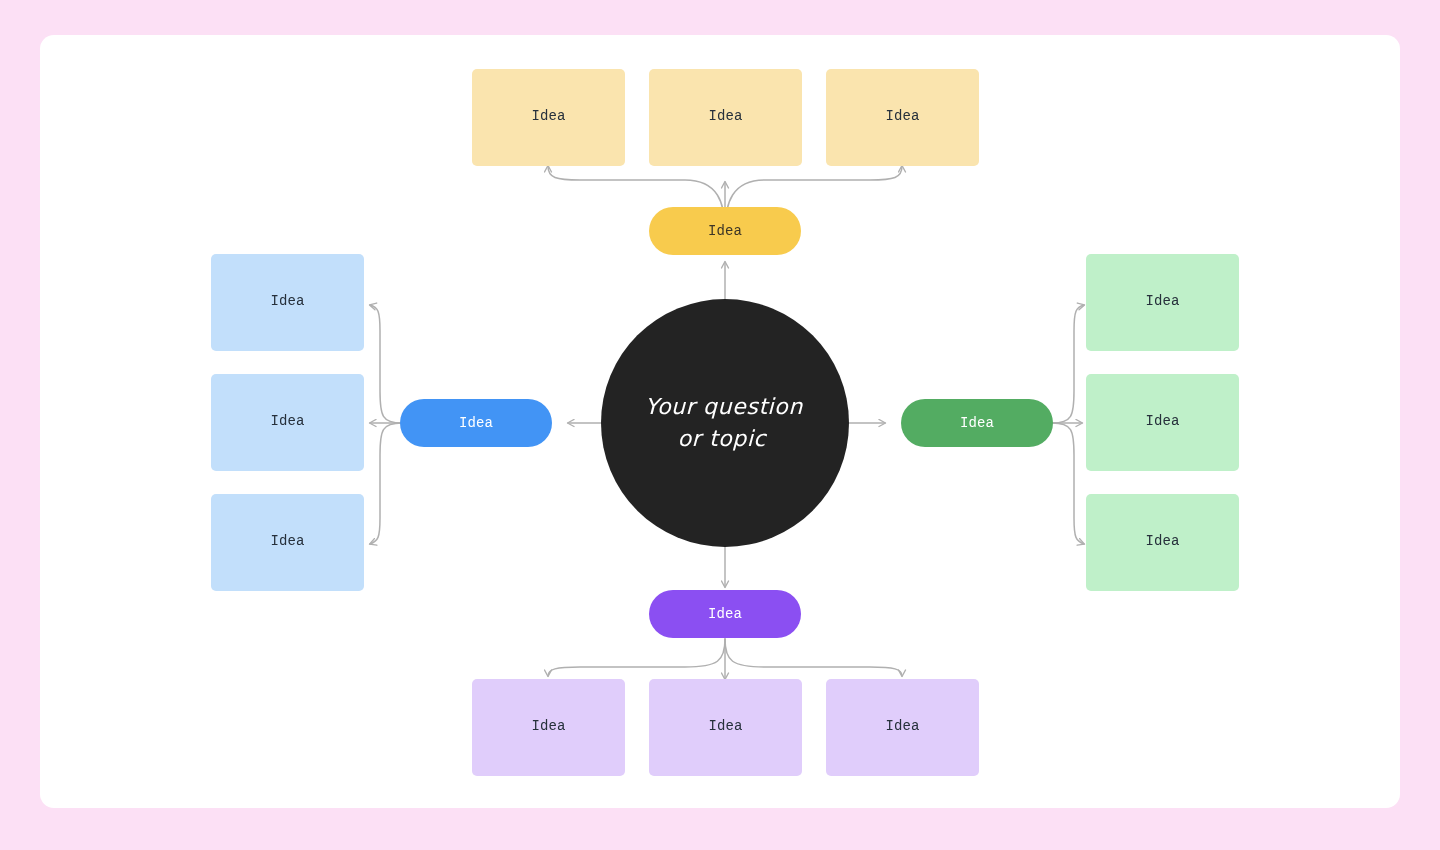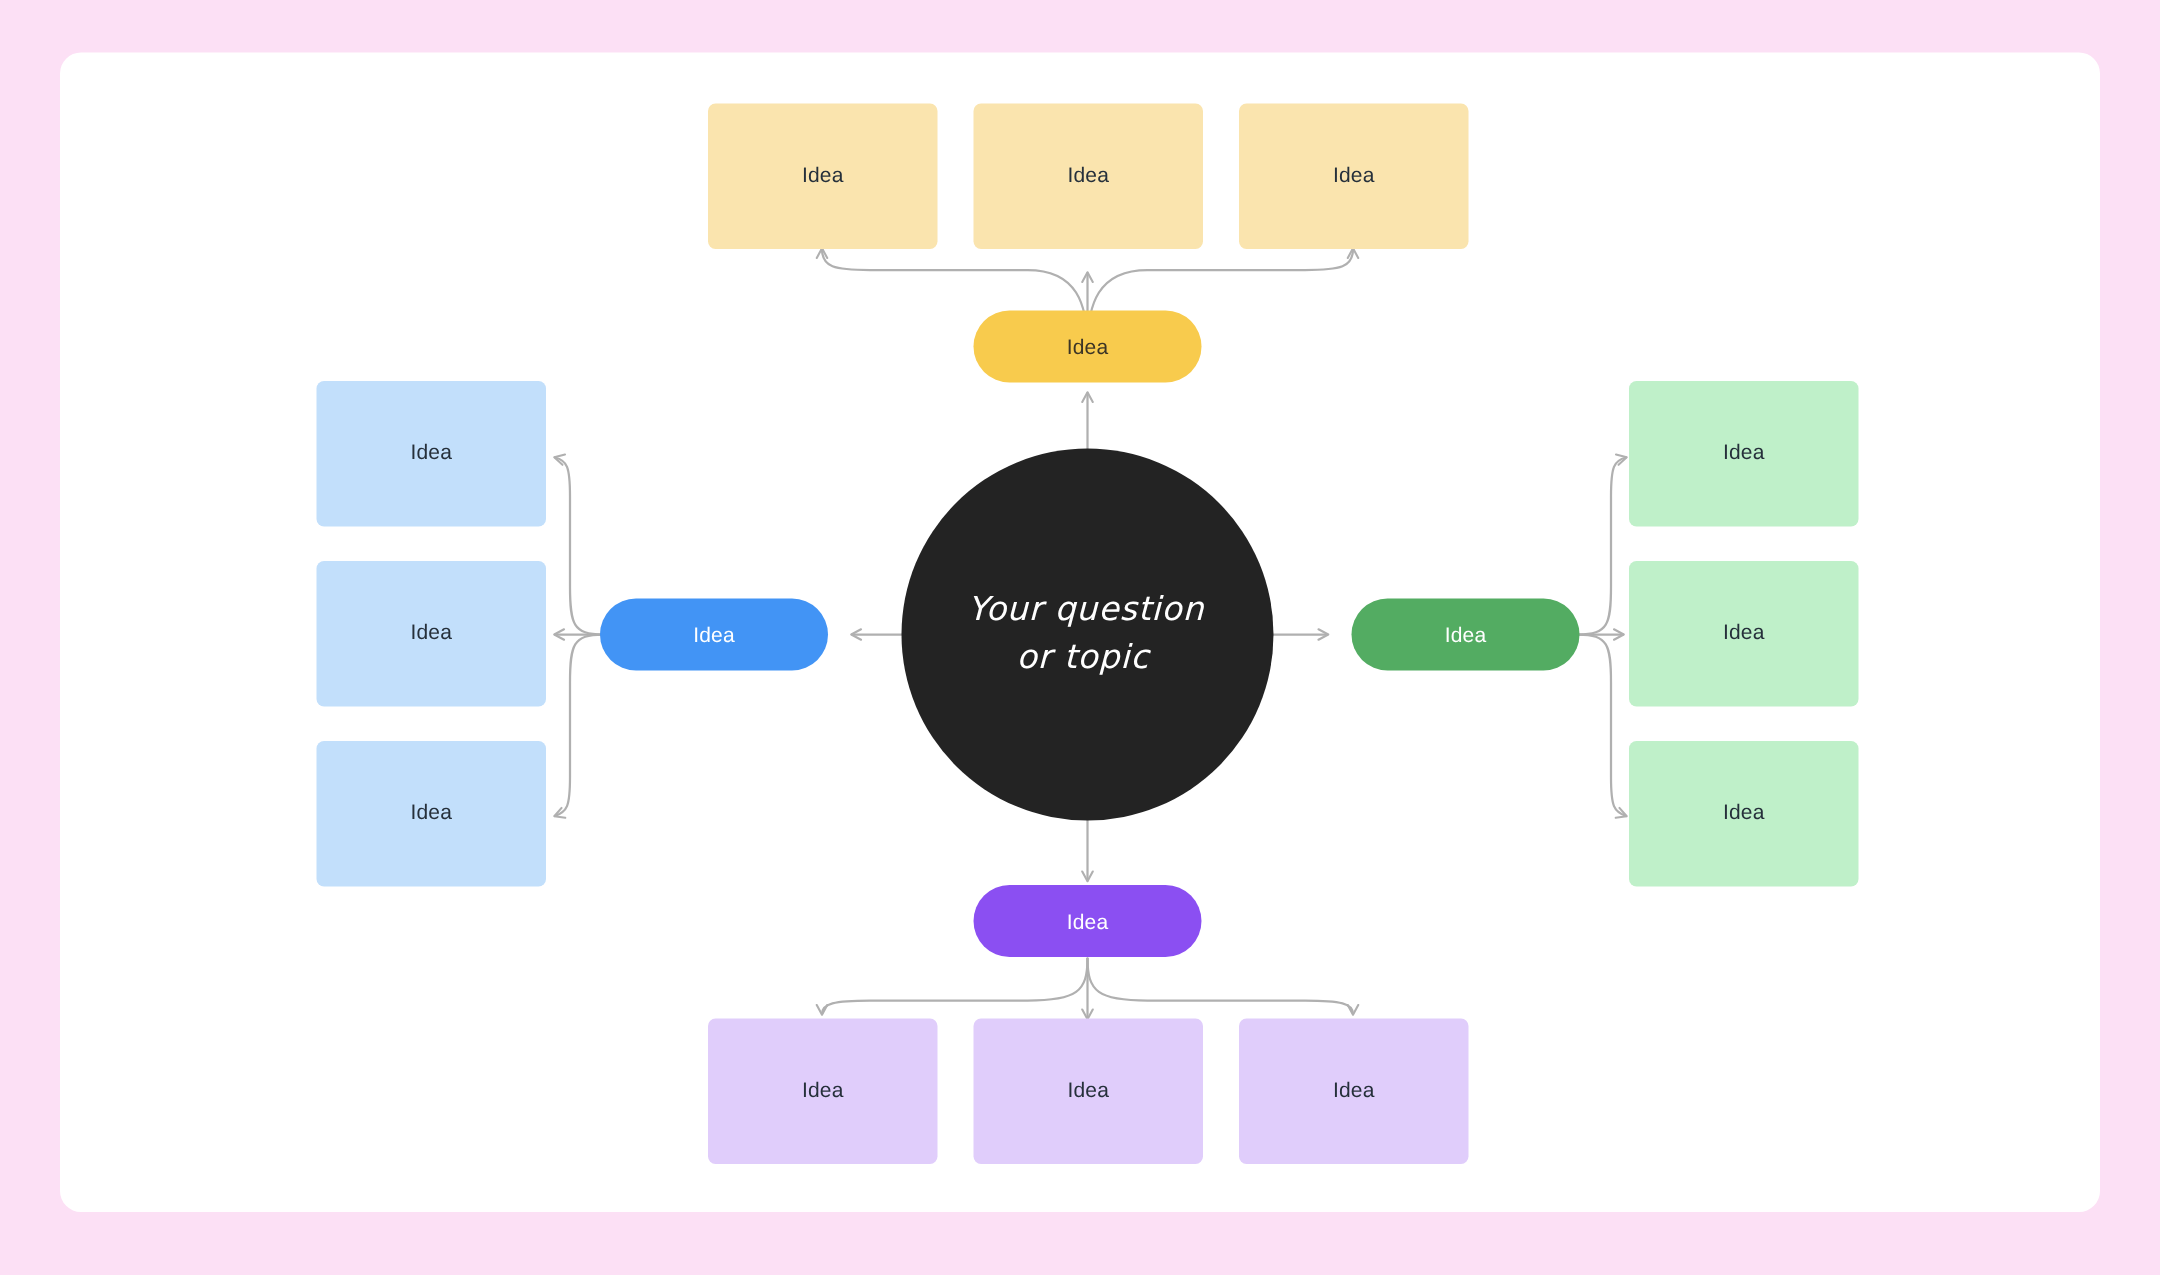--- a/index.html
+++ b/index.html
@@ -36,20 +36,21 @@
     pointer-events: none;
   }
   .node {
     position: absolute;
     display: flex;
     align-items: center;
     justify-content: center;
     box-sizing: border-box;
     font-size: 14px;
     letter-spacing: 0.1px;
+    font-family: Liberation Mono, monospace;
   }
   
   .card {
     width: 153px;
     height: 97px;
     border-radius: 5px;
     color: #26303b;
     padding-bottom: 4px;
   }
   .card-yellow  { background: #fae4ae; }

